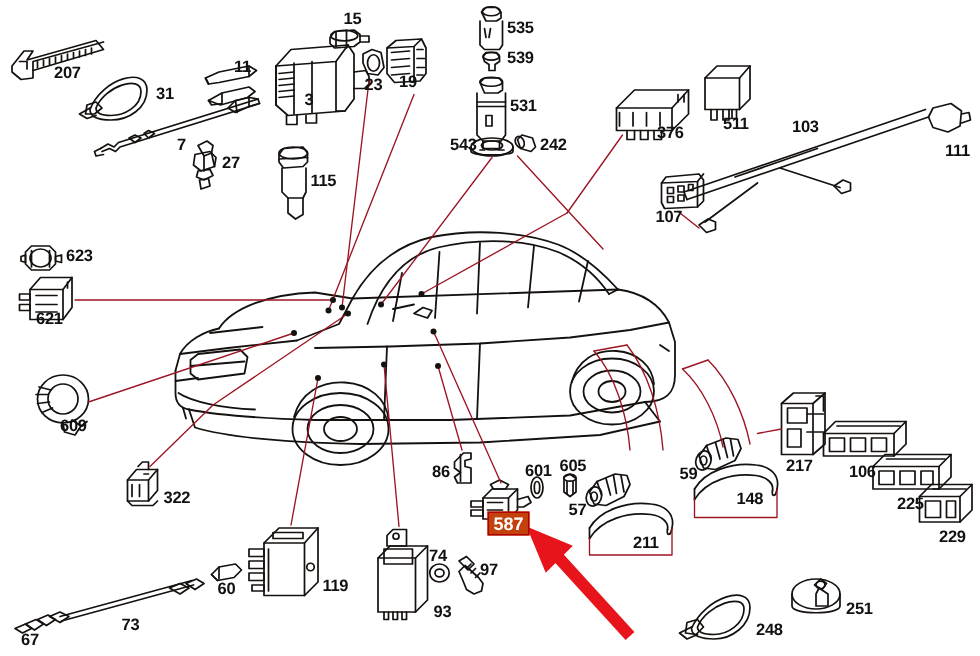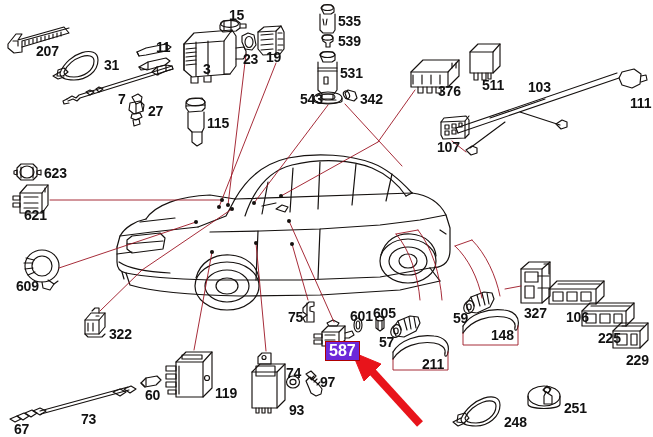--- a/index.html
+++ b/index.html
@@ -7,33 +7,33 @@
   #stage{
     position:relative;
     width:653px;height:437px;
     background:#ffffff;
     overflow:hidden;
   }
   #art{position:absolute;left:0;top:0;width:653px;height:437px;}
   .lbl{
     position:absolute;
     font-family:"Liberation Sans",sans-serif;
-    font-size:14px;
+    font-size:11px;
     font-weight:bold;
     color:#111111;
     white-space:nowrap;
     letter-spacing:-0.2px;
     line-height:1;
   }
   .hl{
     position:absolute;
-    background:#6d28d9;
+    background:#c2410c;
     color:#ffffff;
     font-family:"Liberation Sans",sans-serif;
-    font-size:16px;
+    font-size:12px;
     font-weight:bold;
     padding:1px 3px 1px 3px;
     border:1px solid #b00000;
     line-height:1;
     white-space:nowrap;
   }
 </style>
 </head>
 <body>
 
@@ -509,55 +509,55 @@
   <div class="lbl" style="left:156px;top:40px">11</div>
   <div class="lbl" style="left:203px;top:62px">3</div>
   <div class="lbl" style="left:229px;top:8px">15</div>
   <div class="lbl" style="left:243px;top:52px">23</div>
   <div class="lbl" style="left:266px;top:50px">19</div>
 
   <div class="lbl" style="left:338px;top:14px">535</div>
   <div class="lbl" style="left:338px;top:34px">539</div>
   <div class="lbl" style="left:340px;top:66px">531</div>
   <div class="lbl" style="left:300px;top:92px">543</div>
-  <div class="lbl" style="left:360px;top:92px">342</div>
+  <div class="lbl" style="left:360px;top:92px">242</div>
 
   <div class="lbl" style="left:118px;top:92px">7</div>
   <div class="lbl" style="left:148px;top:104px">27</div>
   <div class="lbl" style="left:207px;top:116px">115</div>
 
   <div class="lbl" style="left:438px;top:84px">376</div>
   <div class="lbl" style="left:482px;top:78px">511</div>
   <div class="lbl" style="left:528px;top:80px">103</div>
   <div class="lbl" style="left:630px;top:96px">111</div>
   <div class="lbl" style="left:437px;top:140px">107</div>
 
   <div class="lbl" style="left:44px;top:166px">623</div>
   <div class="lbl" style="left:24px;top:208px">621</div>
-  <div class="lbl" style="left:16px;top:279px">609</div>
+  <div class="lbl" style="left:40px;top:279px">609</div>
 
   <div class="lbl" style="left:109px;top:327px">322</div>
   <div class="lbl" style="left:14px;top:422px">67</div>
   <div class="lbl" style="left:81px;top:412px">73</div>
   <div class="lbl" style="left:145px;top:388px">60</div>
   <div class="lbl" style="left:215px;top:386px">119</div>
   <div class="lbl" style="left:289px;top:403px">93</div>
   <div class="lbl" style="left:286px;top:366px">74</div>
   <div class="lbl" style="left:320px;top:375px">97</div>
 
-  <div class="lbl" style="left:288px;top:310px">75</div>
+  <div class="lbl" style="left:288px;top:310px">86</div>
   <div class="lbl" style="left:350px;top:309px">601</div>
   <div class="lbl" style="left:373px;top:306px">605</div>
 
   <div class="hl" style="left:325px;top:341px">587</div>
 
   <div class="lbl" style="left:379px;top:335px">57</div>
   <div class="lbl" style="left:453px;top:311px">59</div>
   <div class="lbl" style="left:422px;top:357px">211</div>
   <div class="lbl" style="left:491px;top:328px">148</div>
-  <div class="lbl" style="left:524px;top:306px">327</div>
+  <div class="lbl" style="left:524px;top:306px">217</div>
   <div class="lbl" style="left:566px;top:310px">106</div>
   <div class="lbl" style="left:598px;top:331px">225</div>
   <div class="lbl" style="left:626px;top:353px">229</div>
   <div class="lbl" style="left:504px;top:415px">248</div>
   <div class="lbl" style="left:564px;top:401px">251</div>
 
 </div>
 
 </body></html>

